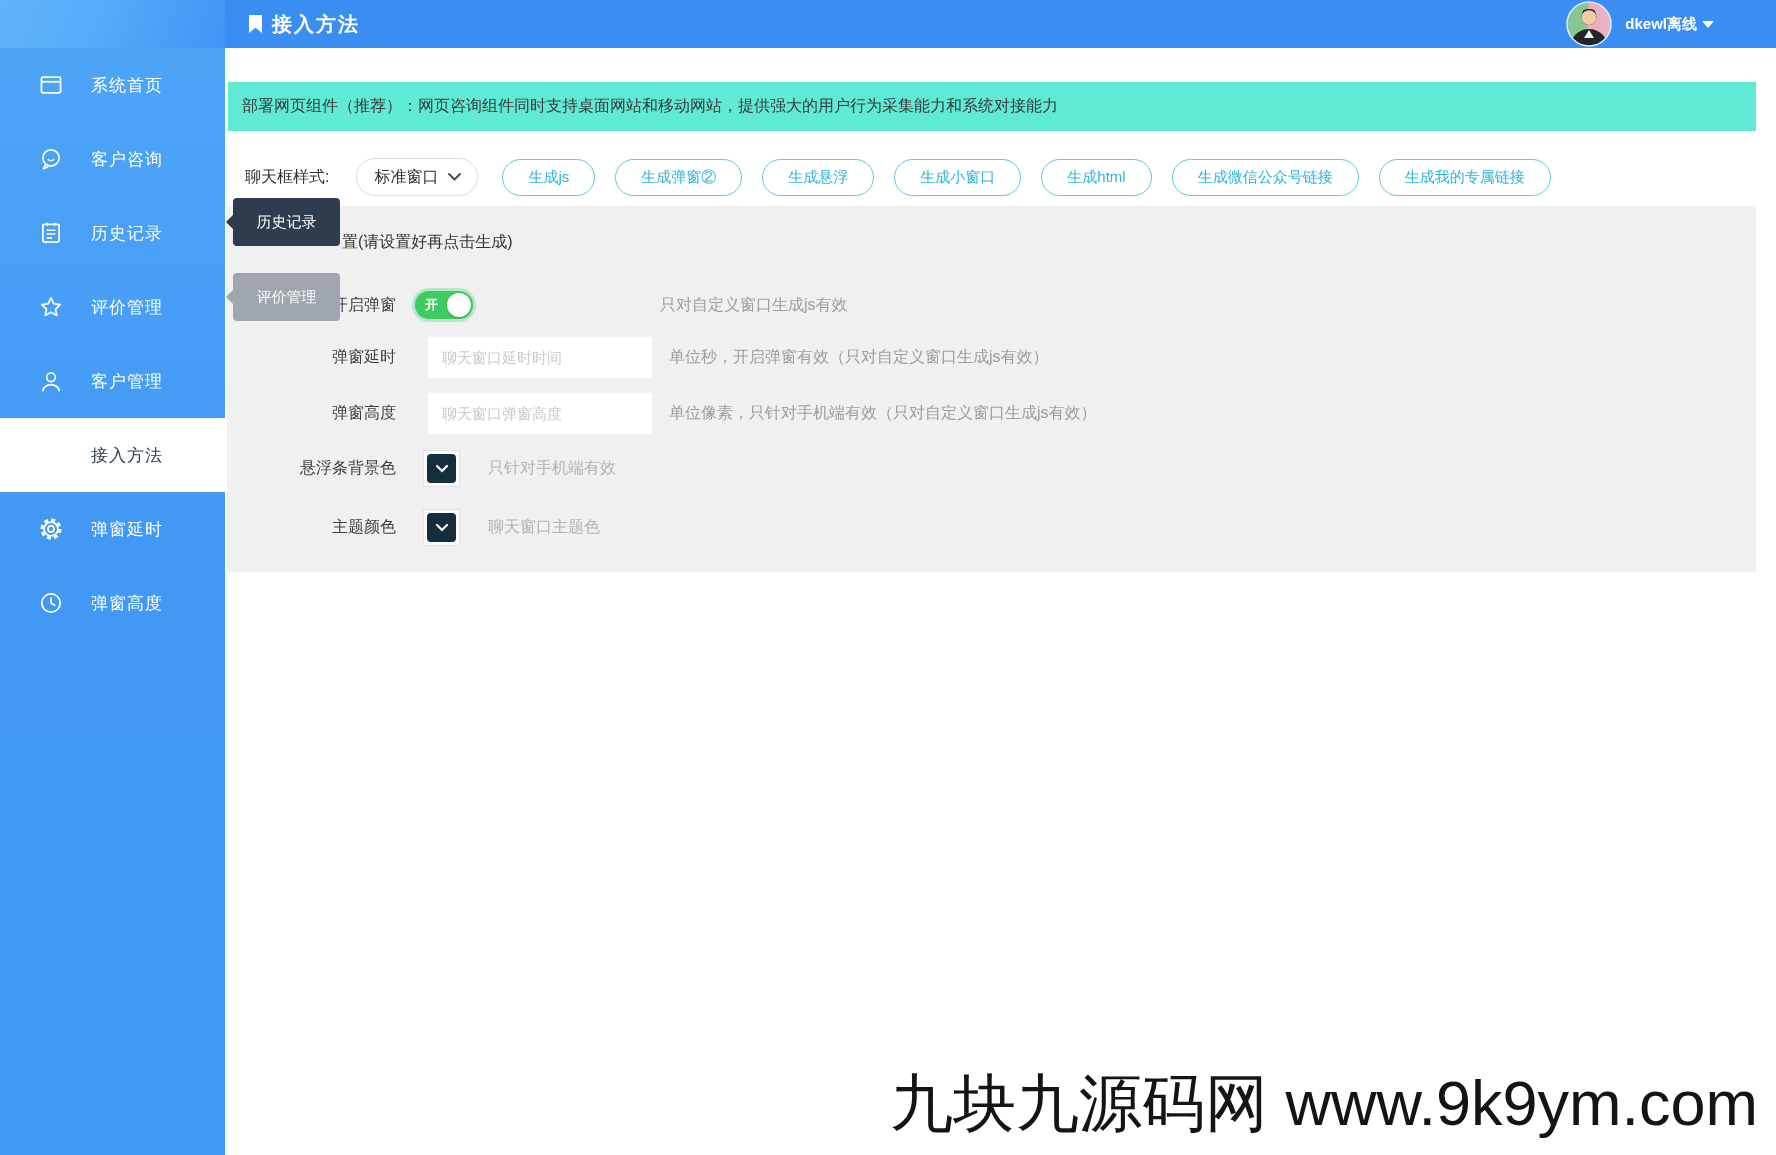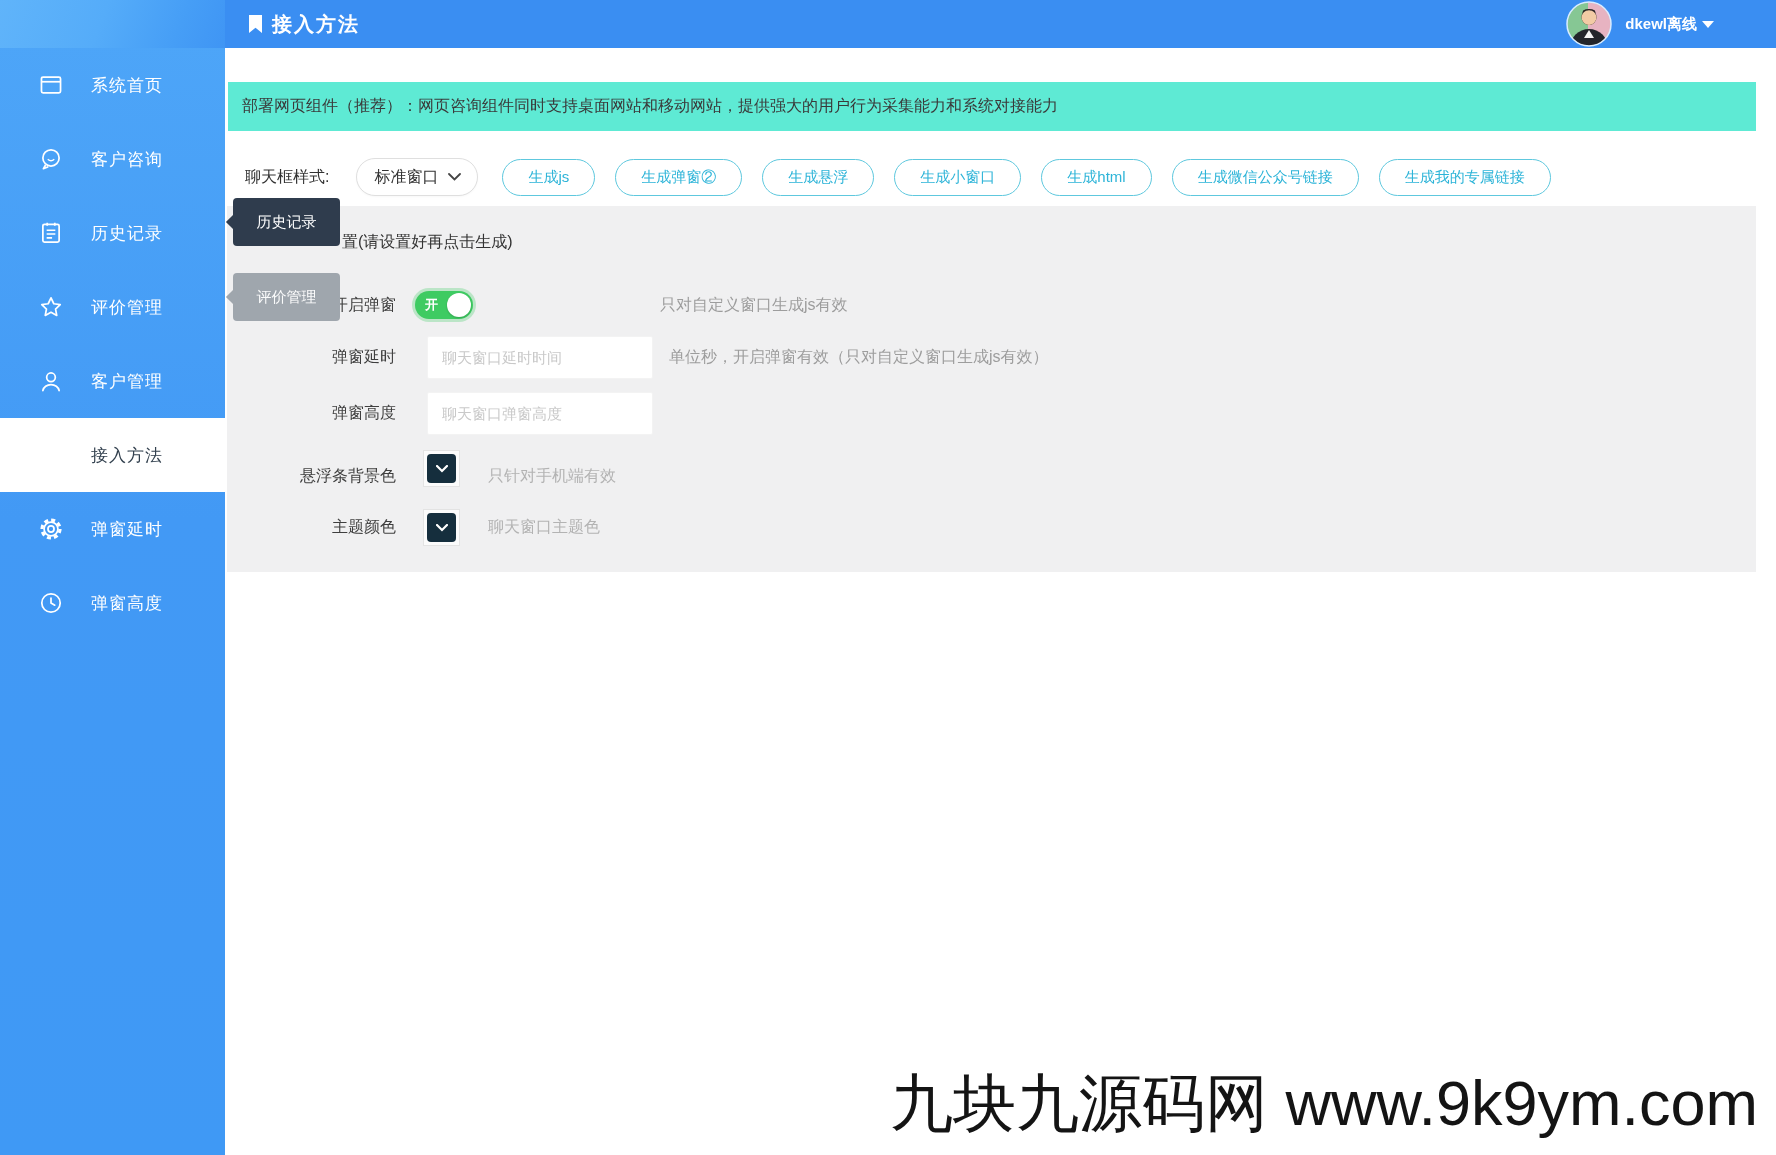--- a/index.html
+++ b/index.html
@@ -76,21 +76,21 @@
   .panel {
     position:absolute; left:2px; right:20px; top:158px; height:366px;
     background:#f0f0f1;
   }
   .panel-title { position:absolute; left:115px; top:26px; font-size:16px; color:#333; }
   .prow { position:absolute; left:0; right:0; display:flex; align-items:center; }
   .prow .rlabel { width:169px; text-align:right; font-size:16px; color:#3f3f3f; flex:0 0 169px; }
   .row-toggle { top:85px;  height:28px; }
   .row-delay  { top:130px; height:43px; }
   .row-height { top:186px; height:43px; }
-  .row-barbg  { top:244px; height:37px;align-items:flex-end; }
+  .row-barbg  { top:244px; height:37px; }
   .row-theme  { top:303px; height:37px; }
   .hint { position:absolute; font-size:16px; color:#9d9d9d; white-space:nowrap; }
   .row-toggle .hint { left:433px; }
   .row-delay .hint, .row-height .hint { left:442px; }
   .row-barbg .hint, .row-theme .hint { left:261px; color:#b3b3b3; }
 
   .toggle {
     margin-left:19px; width:58px; height:28px; border-radius:14px;
     background:#3ecb62; position:relative; cursor:pointer;
     box-shadow:0 0 0 3px rgba(90,210,120,0.35);
@@ -299,20 +299,21 @@
 
     <div class="prow row-delay">
       <span class="rlabel">弹窗延时</span>
       <input class="pinput" placeholder="聊天窗口延时时间" style="">
       <span class="hint">单位秒，开启弹窗有效（只对自定义窗口生成js有效）</span>
     </div>
 
     <div class="prow row-height">
       <span class="rlabel">弹窗高度</span>
       <input class="pinput" placeholder="聊天窗口弹窗高度" style="">
+      <span class="hint">单位像素，只针对手机端有效（只对自定义窗口生成js有效）</span>
     </div>
 
     <div class="prow row-barbg">
       <span class="rlabel">悬浮条背景色</span>
       <div class="swatch-frame">
         <span class="swatch">
           <svg viewBox="0 0 12 8" fill="none" stroke="#fff" stroke-width="2.2" stroke-linecap="round">
               <path d="M1 1l5 5 5-5"></path>
             </svg>
         </span>

